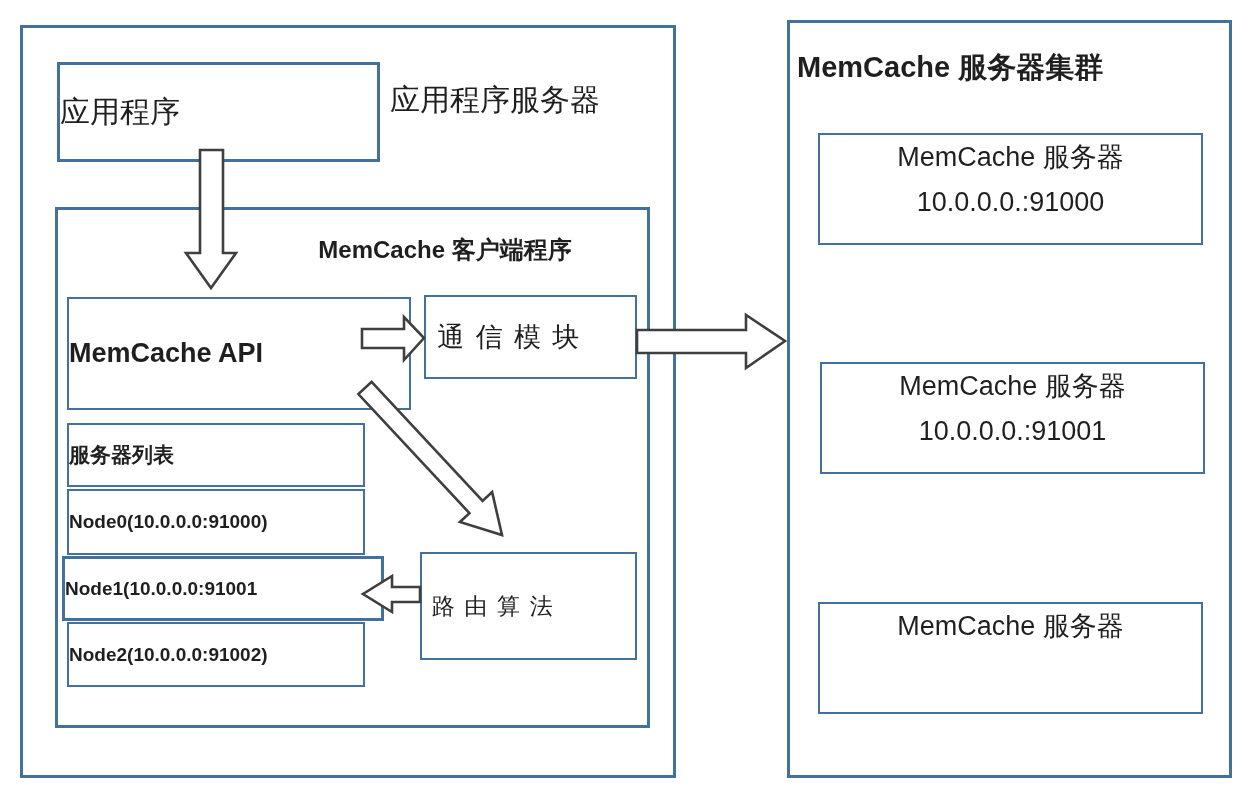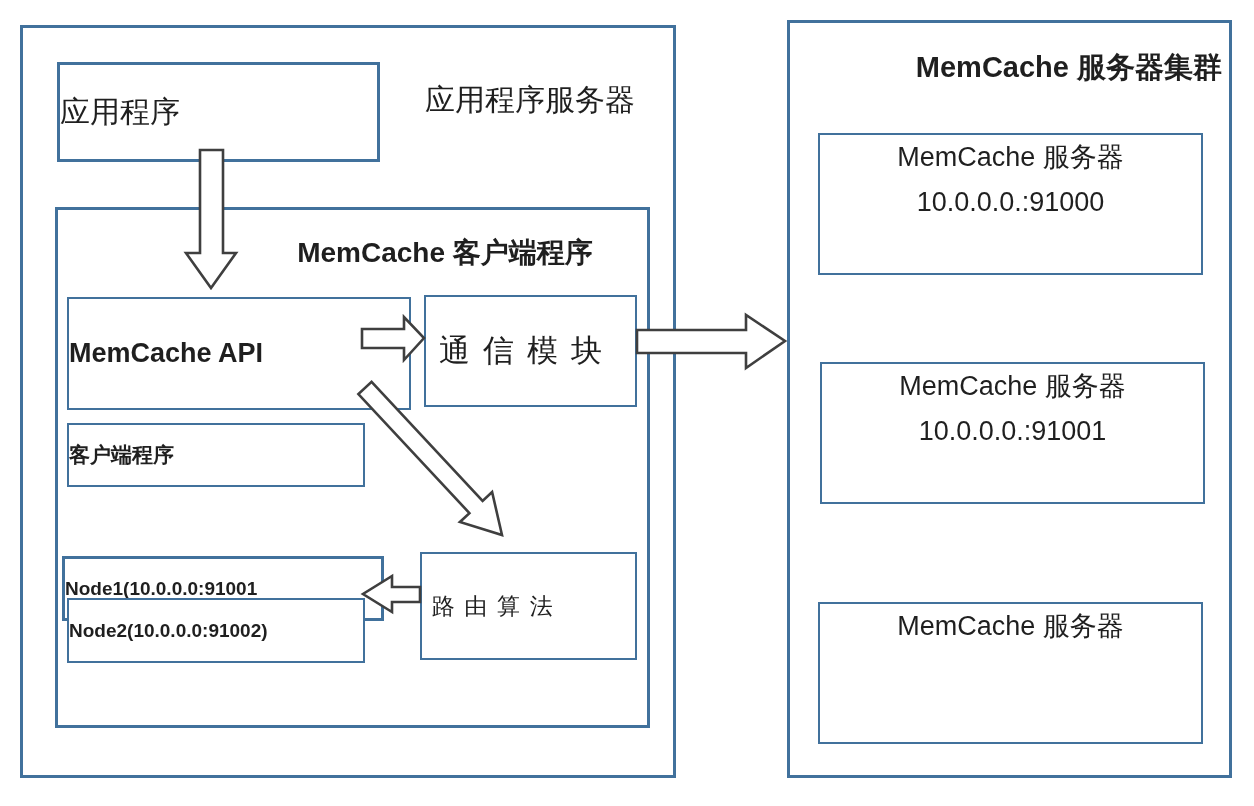--- a/index.html
+++ b/index.html
@@ -6,38 +6,38 @@
   body{font-family:"Liberation Sans","DejaVu Sans",sans-serif;color:#1f1f1f;}
   .canvas{position:relative;width:1254px;height:806px;background:#ffffff;overflow:hidden;}
 
   .bluebox{position:absolute;border:3px solid #41719C;background:#ffffff;box-sizing:border-box;}
   .bluebox.thin{border-width:2.5px;}
   .center{display:flex;align-items:center;justify-content:flex-start;text-align:center;margin-top:10px;}
 
   
   .outer-left{left:20px;top:25px;width:656px;height:753px;background:transparent;}
   .app-box{left:57px;top:52px;width:323px;height:100px;font-size:30px;}
-  .label-app-server{position:absolute;left:390px;top:80px;width:280px;text-align:center;font-size:30px;}
+  .label-app-server{position:absolute;left:390px;top:80px;width:280px;text-align:left;font-size:30px;}
 
   .client-box{left:55px;top:207px;width:595px;height:521px;background:transparent;}
-  .label-client{position:absolute;left:295px;top:234px;width:300px;text-align:center;font-size:28px;font-weight:600;}
+  .label-client{position:absolute;left:295px;top:234px;width:300px;text-align:center;font-size:24px;font-weight:600;}
 
   .api-box{left:67px;top:287px;width:344px;height:113px;font-size:27px;font-weight:600;}
-  .comm-box{left:424px;top:285px;width:213px;height:112px;font-size:31px;letter-spacing:0.42em;text-indent:0.42em;}
+  .comm-box{left:424px;top:285px;width:213px;height:84px;font-size:27px;letter-spacing:0.42em;text-indent:0.42em;}
   .routing-box{left:420px;top:542px;width:217px;height:108px;font-size:23px;letter-spacing:0.42em;text-indent:0.42em;}
 
   .list-header-box{left:67px;top:413px;width:298px;height:64px;font-size:21px;font-weight:700;}
   .node0-box{left:67px;top:479px;width:298px;height:66px;font-size:19px;font-weight:700;}
   .node1-box{left:62px;top:546px;width:322px;height:65px;font-size:19px;font-weight:700;}
-  .node2-box{left:67px;top:588px;width:298px;height:65px;font-size:19px;font-weight:700;}
+  .node2-box{left:67px;top:612px;width:298px;height:65px;font-size:19px;font-weight:700;}
 
   
   .outer-right{left:787px;top:20px;width:445px;height:758px;background:transparent;}
-  .cluster-title{position:absolute;left:797px;top:48px;width:425px;text-align:right;font-size:29px;font-weight:700;}
-  .server-box{width:385px;height:142px;flex-direction:column;line-height:1.65;font-size:27px;}
+  .cluster-title{position:absolute;left:797px;top:48px;width:425px;text-align:left;font-size:29px;font-weight:700;}
+  .server-box{width:385px;height:112px;flex-direction:column;line-height:1.65;font-size:27px;}
   .server1{left:818px;top:123px;}
   .server2{left:820px;top:352px;}
   .server3{left:818px;top:592px;}
   .server-box .addr{font-weight:400;}
 
   .arrow-layer{position:absolute;left:0;top:0;width:1254px;height:806px;pointer-events:none;}
   .arrow{fill:#ffffff;stroke:#3f3f3f;stroke-width:2.6;stroke-linejoin:miter;}
 </style>
 </head>
 <body>
@@ -61,21 +61,24 @@
 
   <div class="bluebox thin comm-box center">
     <span>通信模块</span>
   </div>
 
   <div class="bluebox thin routing-box center">
     <span>路由算法</span>
   </div>
 
   <div class="bluebox thin list-header-box center">
-    <span>客户端程序</span>
+    <span>服务器列表</span>
+  </div>
+  <div class="bluebox thin node0-box center">
+    <span>Node0(10.0.0.0:91000)</span>
   </div>
   <div class="bluebox node1-box center">
     <span>Node1(10.0.0.0:91001</span>
   </div>
   <div class="bluebox thin node2-box center">
     <span>Node2(10.0.0.0:91002)</span>
   </div>
 
   <div class="bluebox outer-right"></div>
   <div class="cluster-title">MemCache 服务器集群</div>

